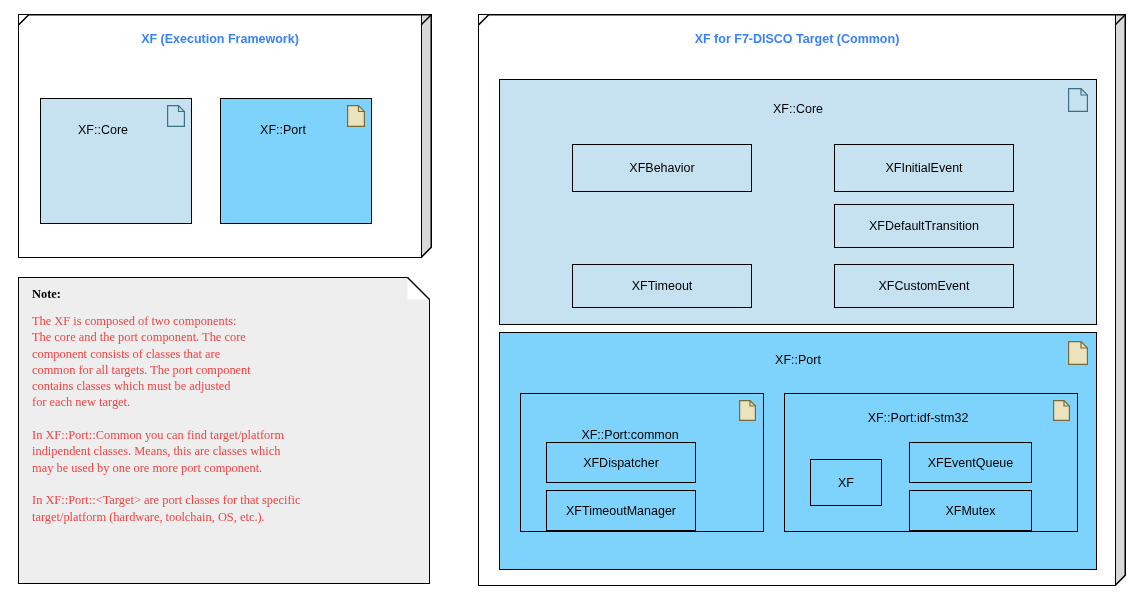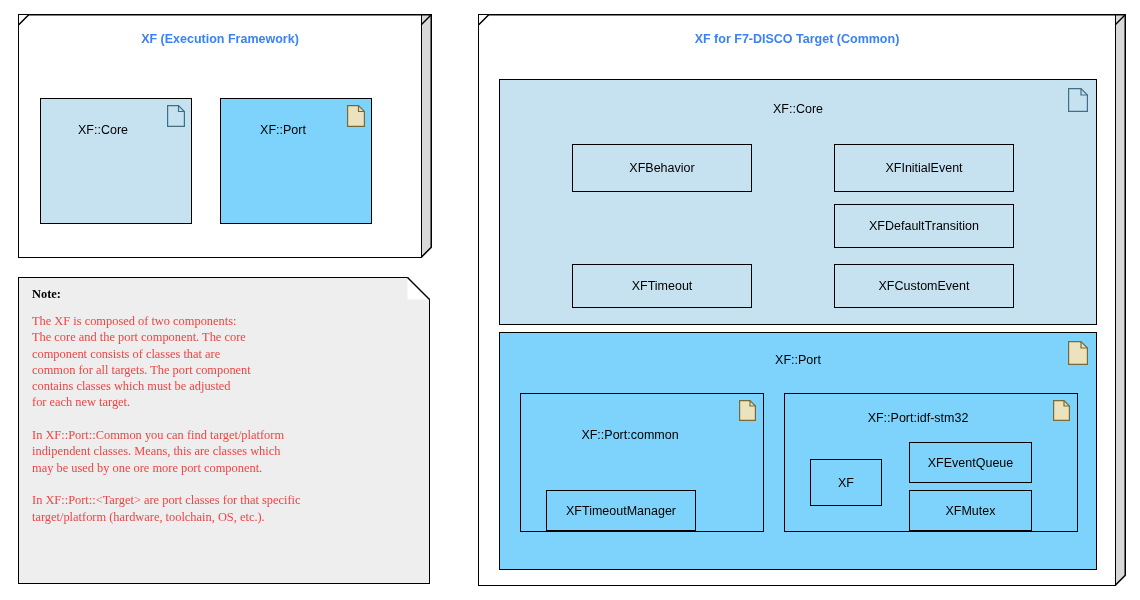--- a/index.html
+++ b/index.html
@@ -234,20 +234,23 @@
     </div>
 
     <div class="comp clear" style="left:20px; top:60px; width:244px; height:139px; border:1.4px solid #000;">
       <div class="comp-title plain" style="top:17px; padding-right:24px;margin-top:17px;">XF::Port:common</div>
       <div class="doc-icon" style="right:7px; top:6px;">
         <svg width="17" height="21" viewBox="0 0 17 21">
           <path d="M0.6 0.6 L11 0.6 L16.4 6 L16.4 20.4 L0.6 20.4 Z" fill="#eae3bd" stroke="#7a6a3a" stroke-width="1.2"></path>
           <path d="M11 0.6 L11 6 L16.4 6" fill="none" stroke="#7a6a3a" stroke-width="1.2"></path>
         </svg>
       </div>
+      <div class="classbox centered" style="left:25px; top:48px; width:150px; height:41px;">
+        <span>XFDispatcher</span>
+      </div>
       <div class="classbox centered" style="left:25px; top:96px; width:150px; height:41px;">
         <span>XFTimeoutManager</span>
       </div>
     </div>
 
     <div class="comp clear" style="left:284px; top:60px; width:294px; height:139px; border:1.4px solid #000;">
       <div class="comp-title plain" style="top:17px; padding-right:26px;">XF::Port:idf-stm32</div>
       <div class="doc-icon" style="right:7px; top:6px;">
         <svg width="17" height="21" viewBox="0 0 17 21">
           <path d="M0.6 0.6 L11 0.6 L16.4 6 L16.4 20.4 L0.6 20.4 Z" fill="#eae3bd" stroke="#7a6a3a" stroke-width="1.2"></path>

